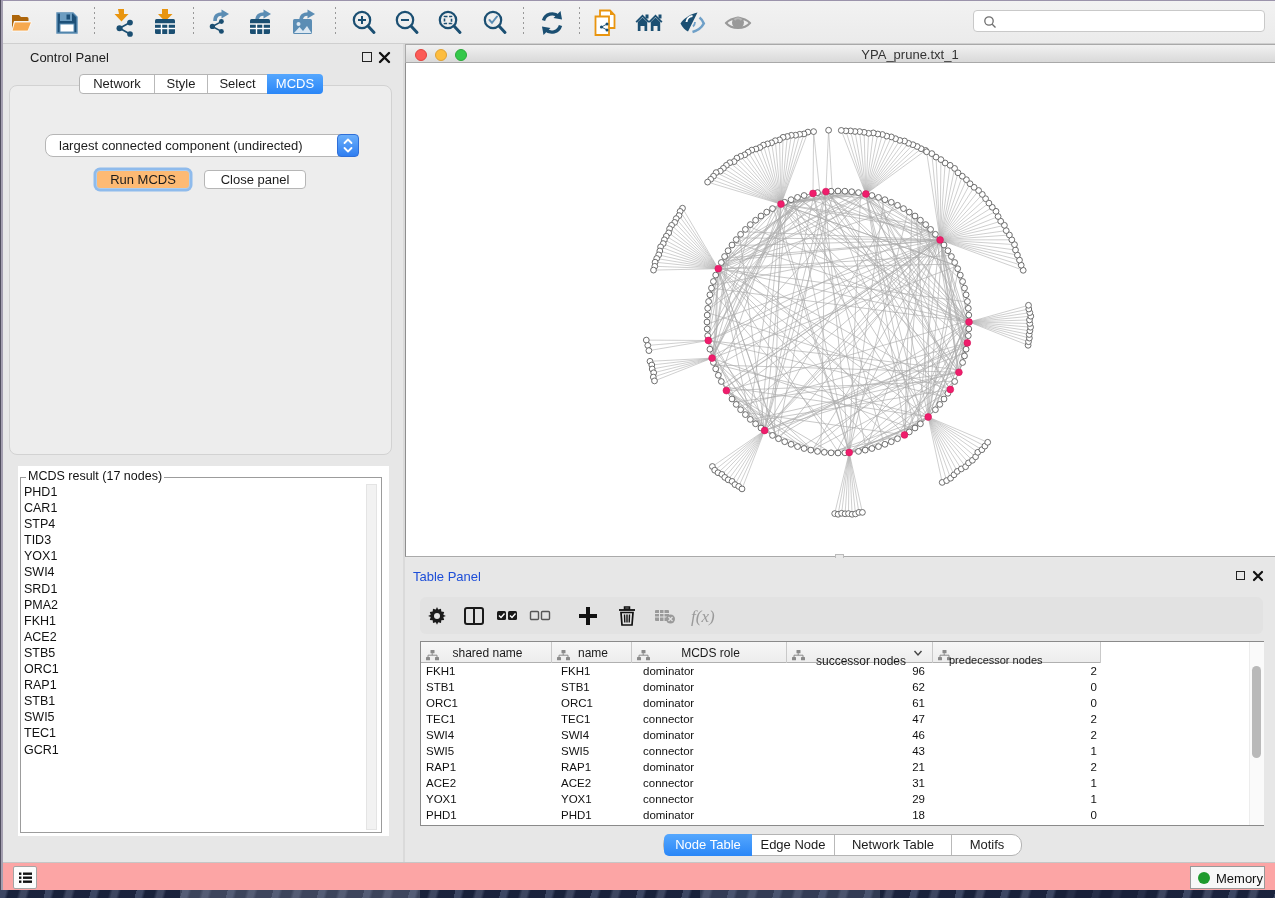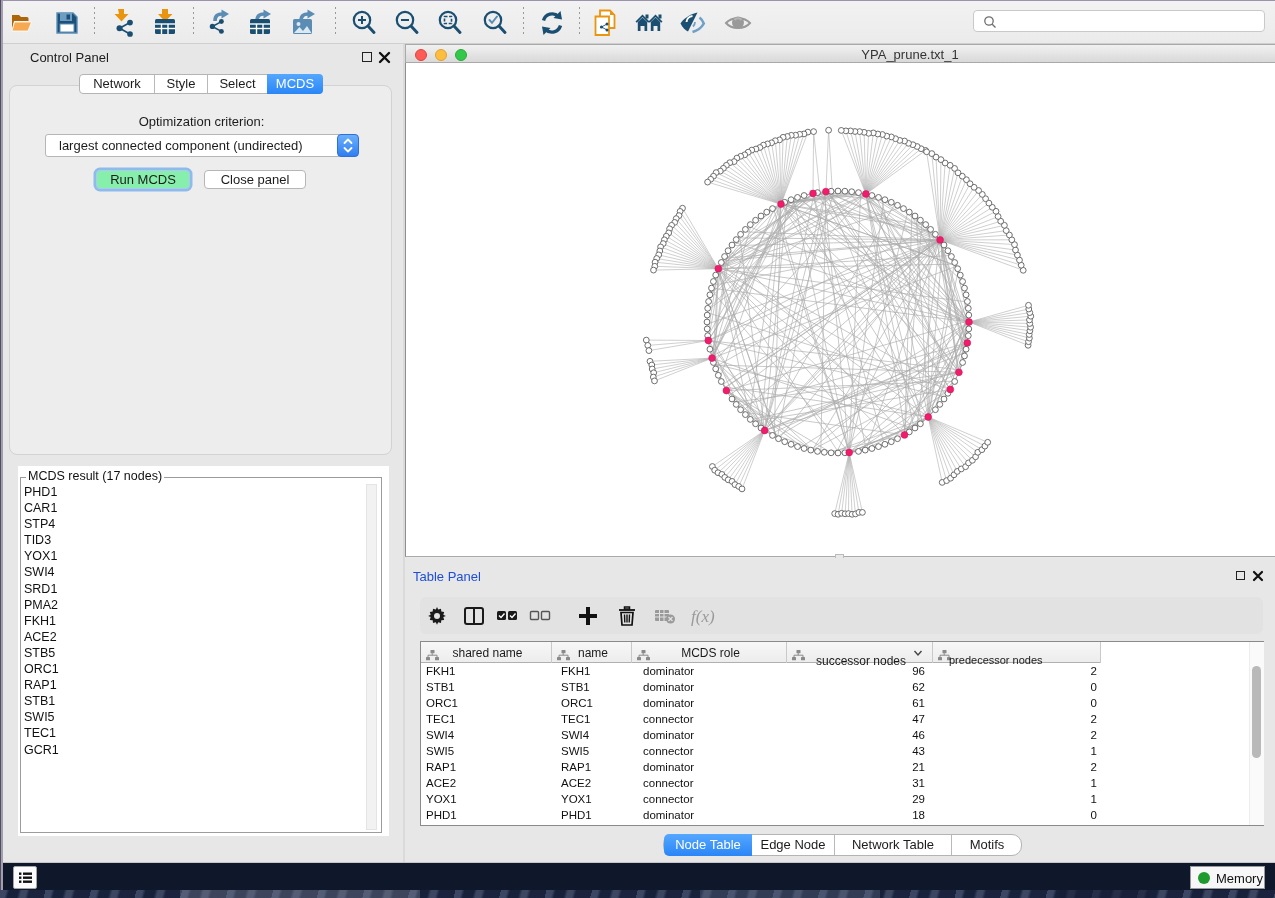--- a/index.html
+++ b/index.html
@@ -146,33 +146,32 @@
     </svg>
 
   <div class="abs" style="left:9px;top:41px;width:383px;height:370px;background:#ededed;border:1px solid #d2d2d2;border-radius:8px"></div>
 
   <div class="abs" style="left:79px;top:30px;width:243px;height:20px;border:1px solid #b4b4b4;border-radius:4px;background:#fff;font-size:13px;color:#1c1c1c">
     <div class="abs" style="left:0;top:0;width:74px;height:18px;text-align:center;line-height:18px">Network</div>
     <div class="abs" style="left:74px;top:0;width:53px;height:18px;border-left:1px solid #b9b9b9;text-align:center;line-height:18px">Style</div>
     <div class="abs" style="left:127px;top:0;width:60px;height:18px;border-left:1px solid #b9b9b9;text-align:center;line-height:18px">Select</div>
     <div class="abs" style="left:187px;top:-1px;width:56px;height:20px;background:linear-gradient(#55a7fe,#2a86f7);border-radius:0 4px 4px 0;text-align:center;line-height:20px;color:#fff">MCDS</div>
   </div>
-  <div class="abs" style="left:0;top:70px;width:403px;height:16px;text-align:center;font-size:13px;color:#1c1c1c">Optimization criterion:</div>
-
-  <div class="abs" style="left:45px;top:90px;width:313px;height:23px;background:#fff;border:1px solid #b6b6b6;border-radius:3px">
+
+  <div class="abs" style="left:45px;top:90px;width:313px;height:23px;background:#fff;border:1px solid #b6b6b6;border-radius:8px">
     <div class="abs" style="left:13px;top:3px;font-size:13px;color:#1c1c1c">largest connected component (undirected)</div>
     <div class="abs" style="left:291px;top:-1px;width:22px;height:23px;background:linear-gradient(#6cb0fb,#2f7ef1);border-radius:4px;border:1px solid #2f6fd8">
       <svg width="20" height="21" viewBox="0 0 20 21">
           <path d="M6.5 8 L10 4.5 L13.5 8" fill="none" stroke="#fff" stroke-width="1.8" stroke-linejoin="round" stroke-linecap="round"></path>
           <path d="M6.5 13 L10 16.5 L13.5 13" fill="none" stroke="#fff" stroke-width="1.8" stroke-linejoin="round" stroke-linecap="round"></path>
         </svg>
     </div>
   </div>
 
-  <div class="abs" style="left:96px;top:126px;width:94px;height:19px;background:#86efac;border:1px solid #a9cdf1;border-radius:4px;box-shadow:0 0 0 2.5px #8fbbec;text-align:center;line-height:17px;font-size:13px;color:#1c1c1c">Run MCDS</div>
+  <div class="abs" style="left:96px;top:126px;width:94px;height:19px;background:#fdba74;border:1px solid #a9cdf1;border-radius:4px;box-shadow:0 0 0 2.5px #8fbbec;text-align:center;line-height:17px;font-size:13px;color:#1c1c1c">Run MCDS</div>
   <div class="abs" style="left:204px;top:126px;width:102px;height:19px;background:#fff;border:1px solid #b6b6b6;border-radius:4px;text-align:center;line-height:17px;font-size:13px;color:#1c1c1c">Close panel</div>
 
   <div class="abs" style="left:18px;top:422px;width:371px;height:370px;background:#fff"></div>
   <div class="abs" style="left:20px;top:433px;width:362px;height:356px;border:1px solid #9c9c9c"></div>
   <div class="abs" style="left:26px;top:425px;background:#fff;font-size:12.5px;color:#111;padding:0 2px">MCDS result (17 nodes)</div>
   <div class="abs" style="left:24px;top:440px;font-size:12.5px;color:#111;line-height:16.1px">PHD1<br>CAR1<br>STP4<br>TID3<br>YOX1<br>SWI4<br>SRD1<br>PMA2<br>FKH1<br>ACE2<br>STB5<br>ORC1<br>RAP1<br>STB1<br>SWI5<br>TEC1<br>GCR1</div>
   <div class="abs" style="left:366px;top:440px;width:11px;height:346px;background:#f2f2f2;border:1px solid #e4e4e4"></div>
 </div>
 
 <div class="abs" style="left:403px;top:44px;width:2px;height:818px;background:#dadada"></div>
@@ -1031,21 +1030,21 @@
   </div>
 
   <div class="abs" style="left:258px;top:276px;width:359px;height:22px;border:1px solid #b4b4b4;border-radius:10px;background:#fff;font-size:13px;color:#1c1c1c">
     <div class="abs" style="left:0;top:-1px;width:88px;height:22px;background:linear-gradient(#55a7fe,#2a86f7);border-radius:5px 0 0 5px;text-align:center;line-height:22px;color:#fff">Node Table</div>
     <div class="abs" style="left:88px;top:0;width:82px;height:20px;text-align:center;line-height:20px">Edge Node</div>
     <div class="abs" style="left:170px;top:0;width:117px;height:20px;border-left:1px solid #b9b9b9;text-align:center;line-height:20px">Network Table</div>
     <div class="abs" style="left:287px;top:0;width:71px;height:20px;border-left:1px solid #b9b9b9;text-align:center;line-height:20px">Motifs</div>
   </div>
 </div>
 
-<div class="abs" style="left:0;top:862px;width:1275px;height:28px;background:#0f172a;border-top:1px solid #c6c6c6">
+<div class="abs" style="left:0;top:862px;width:1275px;height:28px;background:#fca5a5;border-top:1px solid #c6c6c6">
   <div class="abs" style="left:13px;top:3px;width:24px;height:23px;background:#fcfcfc;border:1px solid #a5a5a5;border-radius:2px">
     <svg width="22" height="21" viewBox="0 0 22 21">
         <g fill="#111">
           <rect x="5" y="5.5" width="2.4" height="2.4"></rect>
           <rect x="9" y="5.5" width="9" height="2.4"></rect>
           <rect x="5" y="9.5" width="2.4" height="2.4"></rect>
           <rect x="9" y="9.5" width="9" height="2.4"></rect>
           <rect x="5" y="13.5" width="2.4" height="2.4"></rect>
           <rect x="9" y="13.5" width="9" height="2.4"></rect>
         </g>

